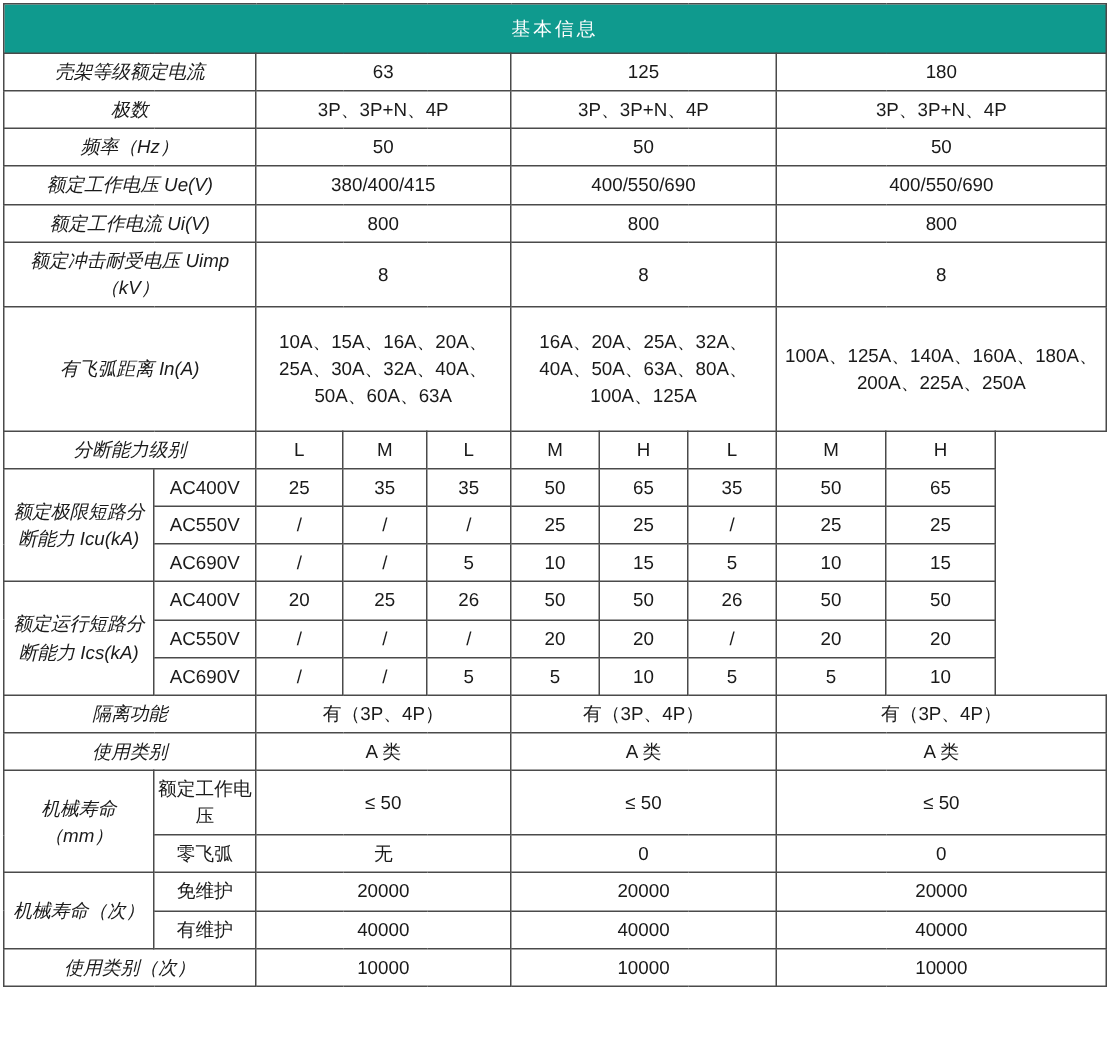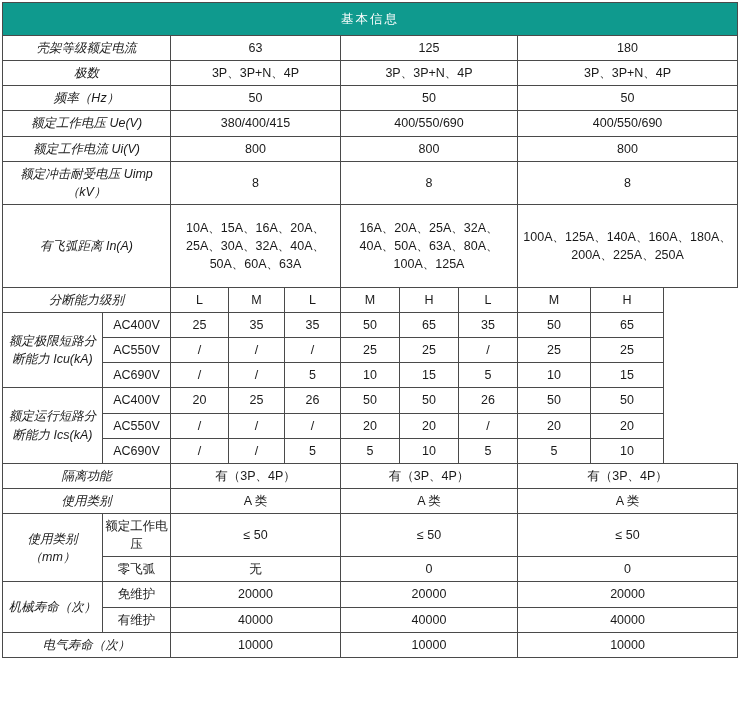--- a/index.html
+++ b/index.html
@@ -215,21 +215,21 @@
     </tr>
 
     <tr>
       <td class="rowhead" colspan="2">使用类别</td>
       <td colspan="3">A 类</td>
       <td colspan="3">A 类</td>
       <td colspan="3">A 类</td>
     </tr>
 
     <tr>
-      <td class="rowhead" rowspan="2">使用类别（mm）</td>
+      <td class="rowhead" rowspan="2">机械寿命（mm）</td>
       <td class="subhead">额定工作电压</td>
       <td colspan="3">≤ 50</td>
       <td colspan="3">≤ 50</td>
       <td colspan="3">≤ 50</td>
     </tr>
     <tr>
       <td class="subhead">零飞弧</td>
       <td colspan="3">无</td>
       <td colspan="3">0</td>
       <td colspan="3">0</td>
@@ -243,19 +243,19 @@
       <td colspan="3">20000</td>
     </tr>
     <tr>
       <td class="subhead">有维护</td>
       <td colspan="3">40000</td>
       <td colspan="3">40000</td>
       <td colspan="3">40000</td>
     </tr>
 
     <tr>
-      <td class="rowhead" colspan="2">电气寿命（次）</td>
+      <td class="rowhead" colspan="2">使用类别（次）</td>
       <td colspan="3">10000</td>
       <td colspan="3">10000</td>
       <td colspan="3">10000</td>
     </tr>
   </tbody>
 </table>
 
 </body></html>

